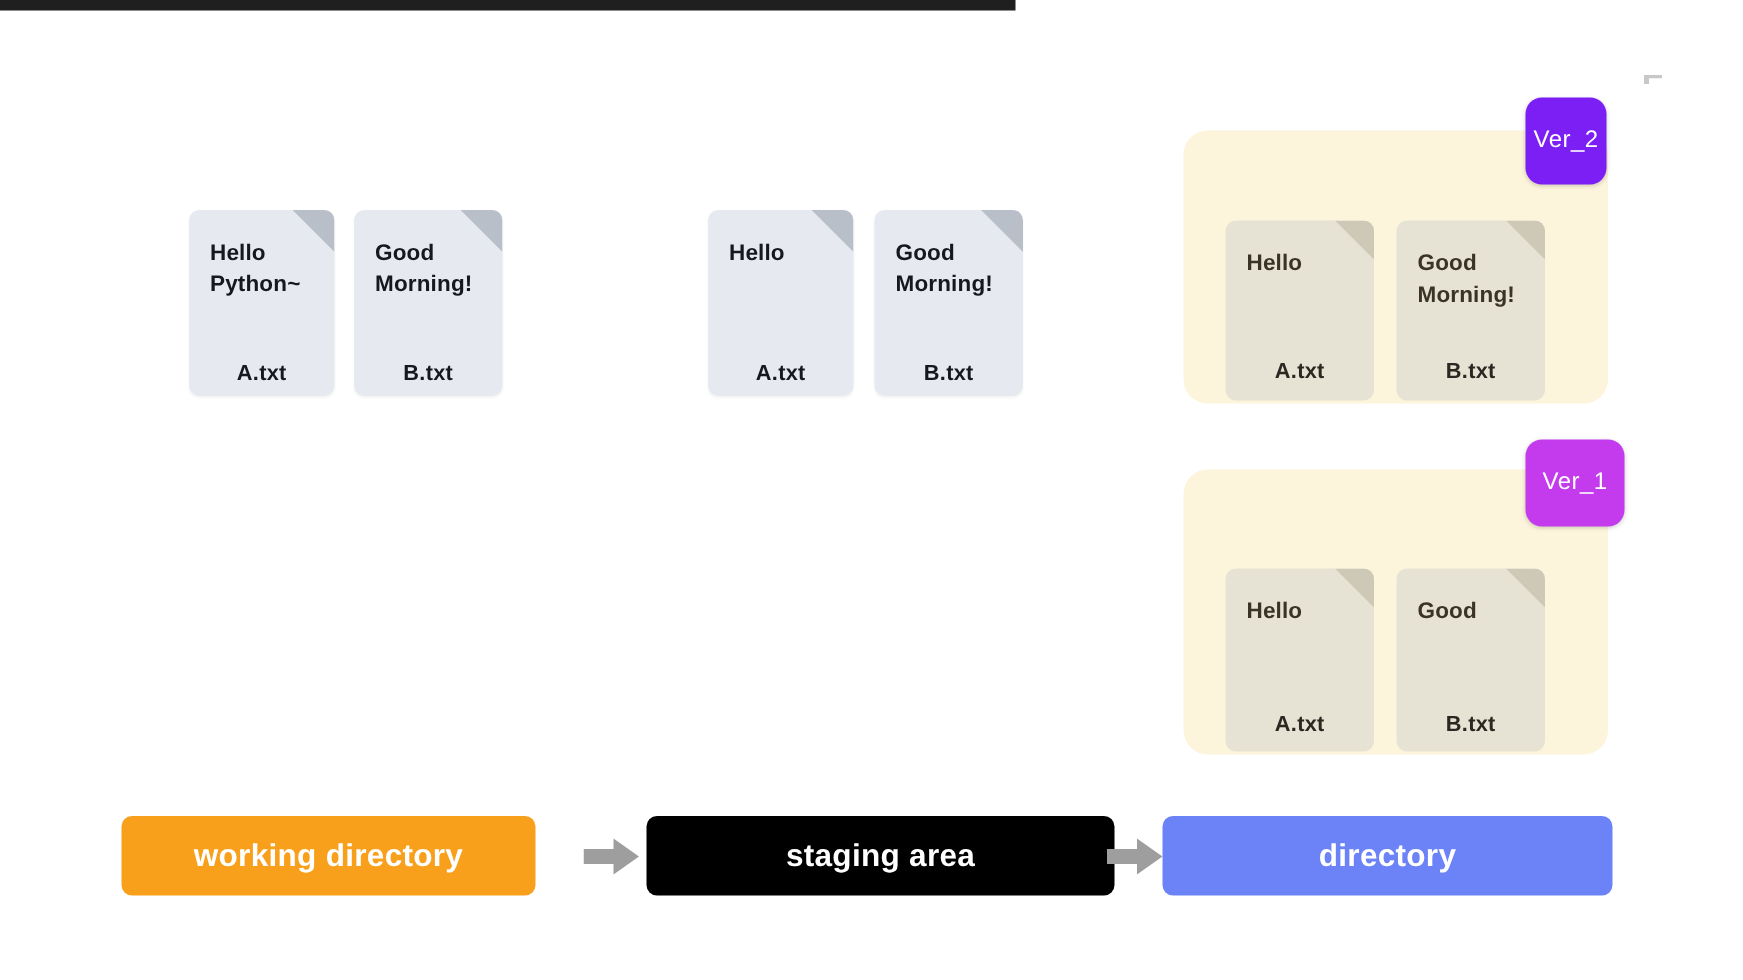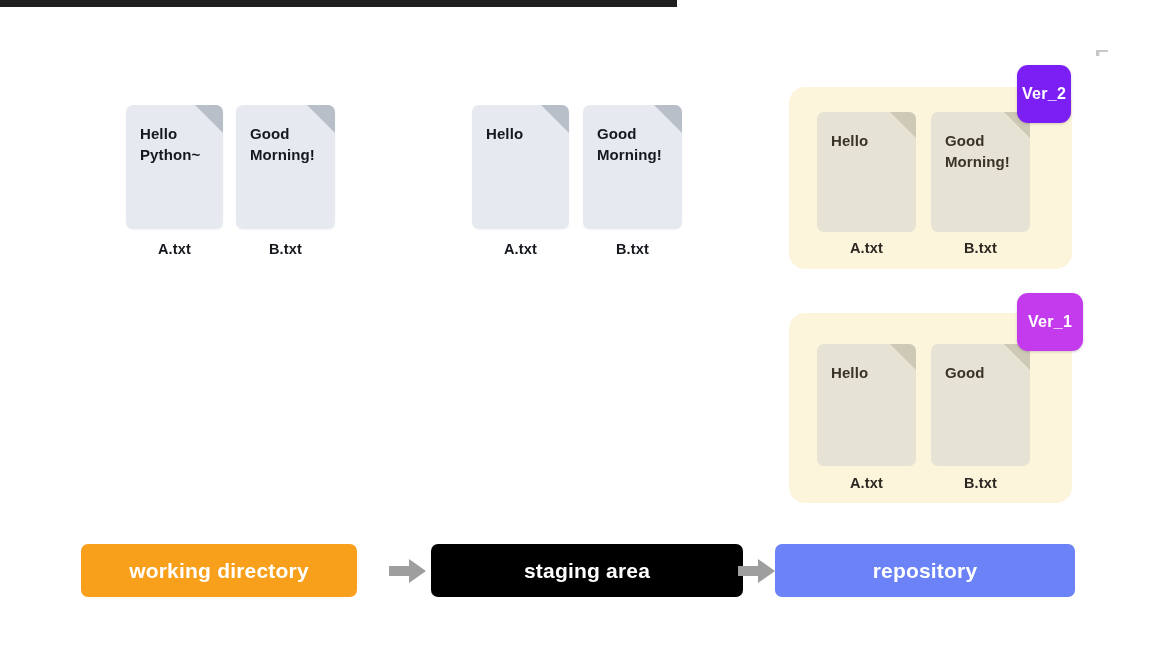--- a/index.html
+++ b/index.html
@@ -35,20 +35,21 @@
     height: 6px;
     background: #9a9a9a;
     opacity: .55;
     clip-path: polygon(0 0, 100% 0, 100% 35%, 28% 35%, 28% 100%, 0 100%);
   }
 
   
   .doc {
     position: absolute;
     border-radius: 7px;
+    margin-top: 35px;
   }
   .doc .sheet {
     position: absolute;
     left: 0;
     top: 0;
     width: 100%;
     height: 100%;
     border-radius: 7px;
   }
   .doc .fold {
@@ -113,21 +114,21 @@
   .ver-panel {
     position: absolute;
     background: #fdf4dc;
     border-radius: 16px;
   }
   .ver-badge {
     position: absolute;
     border-radius: 11px;
     color: #ffffff;
     font-size: 16px;
-    font-weight: 700;
+    font-weight: 400;
     letter-spacing: .3px;
     display: flex;
     align-items: center;
     justify-content: center;
     box-shadow: 0 1px 3px rgba(0,0,0,.18);
   }
 
   
   .stage {
     position: absolute;
@@ -249,13 +250,13 @@
 </div>
 
 <div class="stage" style="left:431px; top:544px; width:312px; background:#000000;">staging area</div>
 
 <div class="stage-arrow" style="left:738px;">
   <svg width="38" height="26" viewBox="0 0 38 26" aria-hidden="true">
     <polygon points="0,8 20,8 20,1 37,13 20,25 20,18 0,18" fill="#9E9E9E"></polygon>
   </svg>
 </div>
 
-<div class="stage" style="left:775px; top:544px; width:300px; background:#6B83F7;">repository</div>
+<div class="stage" style="left:775px; top:544px; width:300px; background:#6B83F7;">directory</div>
 
 </body></html>

